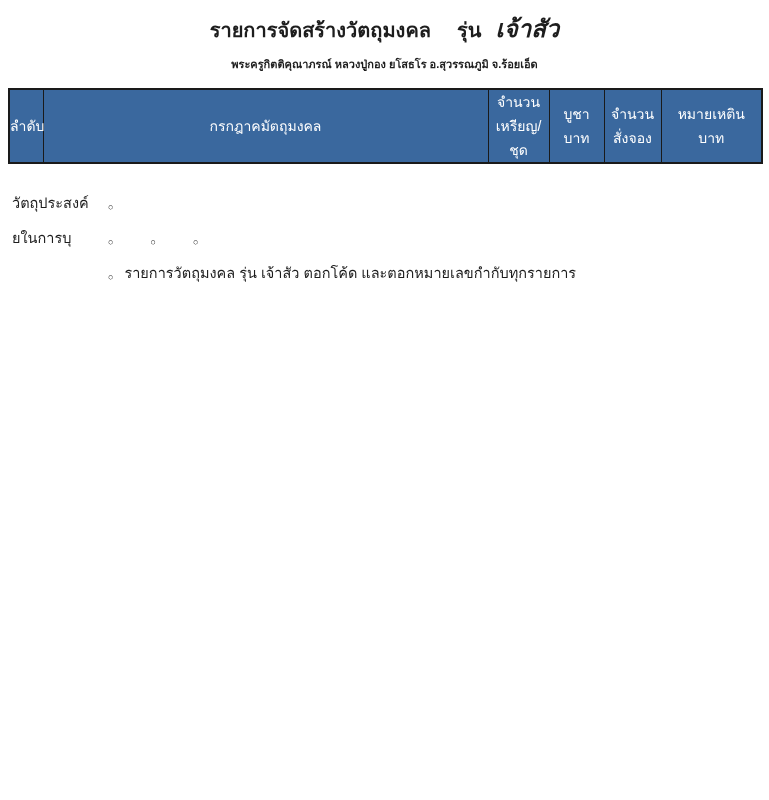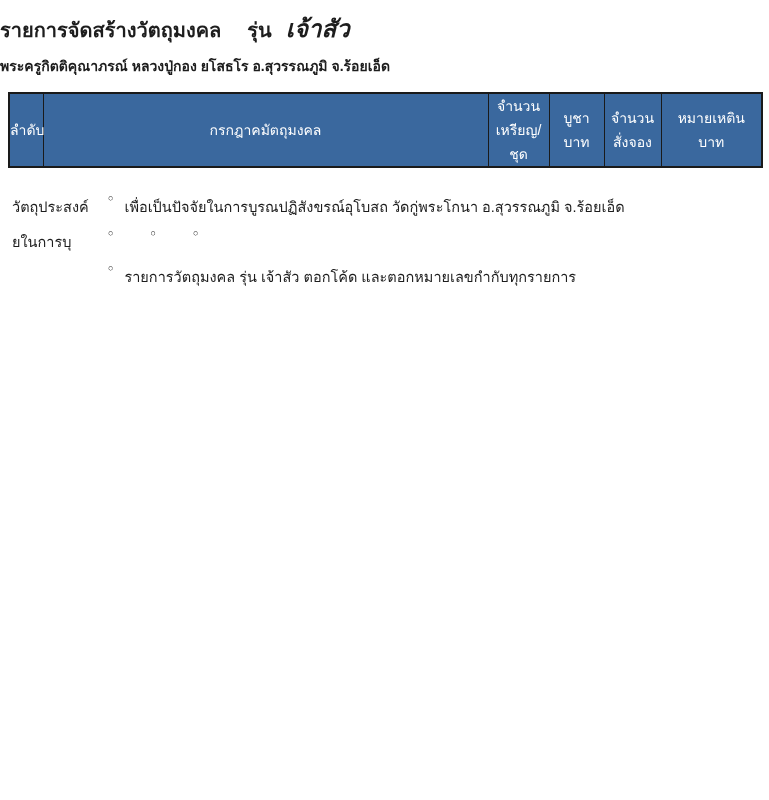--- a/index.html
+++ b/index.html
@@ -9,42 +9,42 @@
     --red:#a2453e;
     --border:#1a1a1a;
     --text:#1d1d1d;
   }
   html,body{margin:0;padding:0;background:#ffffff;}
   .page{
     width:769px;height:800px;background:#ffffff;overflow:hidden;
     font-family:"Liberation Sans","DejaVu Sans",sans-serif;color:var(--text);
     position:relative;box-sizing:border-box;
   }
-  .titles{padding-top:15px;}
+  .titles{padding-top:15px;text-align:center;}
   .title{font-size:20px;font-weight:bold;line-height:1.2;}
   .title .run-label{margin-left:26px;}
   .title .run-name{font-style:italic;font-size:24px;margin-left:14px;font-weight:bold;}
-  .subtitle{font-size:14px;font-weight:bold;margin-top:11px;}
+  .subtitle{font-size:11px;font-weight:bold;margin-top:11px;}
 
   table.main{
     border-collapse:collapse;table-layout:fixed;
     width:753px;margin:15px 8px 0 8px;
     font-size:14px;border:2px solid var(--border);
   }
   col.c-no{width:34px;} col.c-item{width:445px;} col.c-qty{width:61px;}
   col.c-price{width:55px;} col.c-order{width:57px;} col.c-amount{width:101px;}
   th{
     background:var(--header-bg);color:var(--header-text);
     font-weight:normal;border:1px solid var(--border);
     height:62px;padding:0;vertical-align:middle;font-size:14px;
   }
   th .hl{display:block;line-height:24px;}
 
   .footer{margin:27px 10px 0 12px;font-size:14.5px;}
-  .frow{display:flex;align-items:flex-start;margin-bottom:12px;white-space:nowrap;}
+  .frow{display:flex;align-items:flex-end;margin-bottom:12px;white-space:nowrap;}
   .flabel{width:96px;flex-shrink:0;}
   .bullet{font-size:9px;margin:0 11px 0 0;flex-shrink:0;position:relative;top:-2px;}
   .seg{margin-right:0;}
   .gap{display:inline-block;width:26px;}
   .indent{margin-left:96px;}
 </style>
 </head>
 <body>
 
 <div class="page">
@@ -91,21 +91,20 @@
         </th>
       </tr>
     </thead>
     <tbody></tbody>
   </table>
 
   <div class="footer">
     <div class="frow">
       <span class="flabel">วัตถุประสงค์</span>
       <span class="bullet">○</span>
-      <span class="seg">เพื่อเป็นปัจจัยในการบูรณปฏิสังขรณ์อุโบสถ วัดกู่พระโกนา  อ.สุวรรณภูมิ  จ.ร้อยเอ็ด</span>
     </div>
     <div class="frow">
       <span class="flabel">ยในการบุ</span>
       <span class="bullet">○</span>
       <span class="gap"></span>
       <span class="bullet">○</span>
       <span class="gap"></span>
       <span class="bullet">○</span>
     </div>
     <div class="frow indent">

